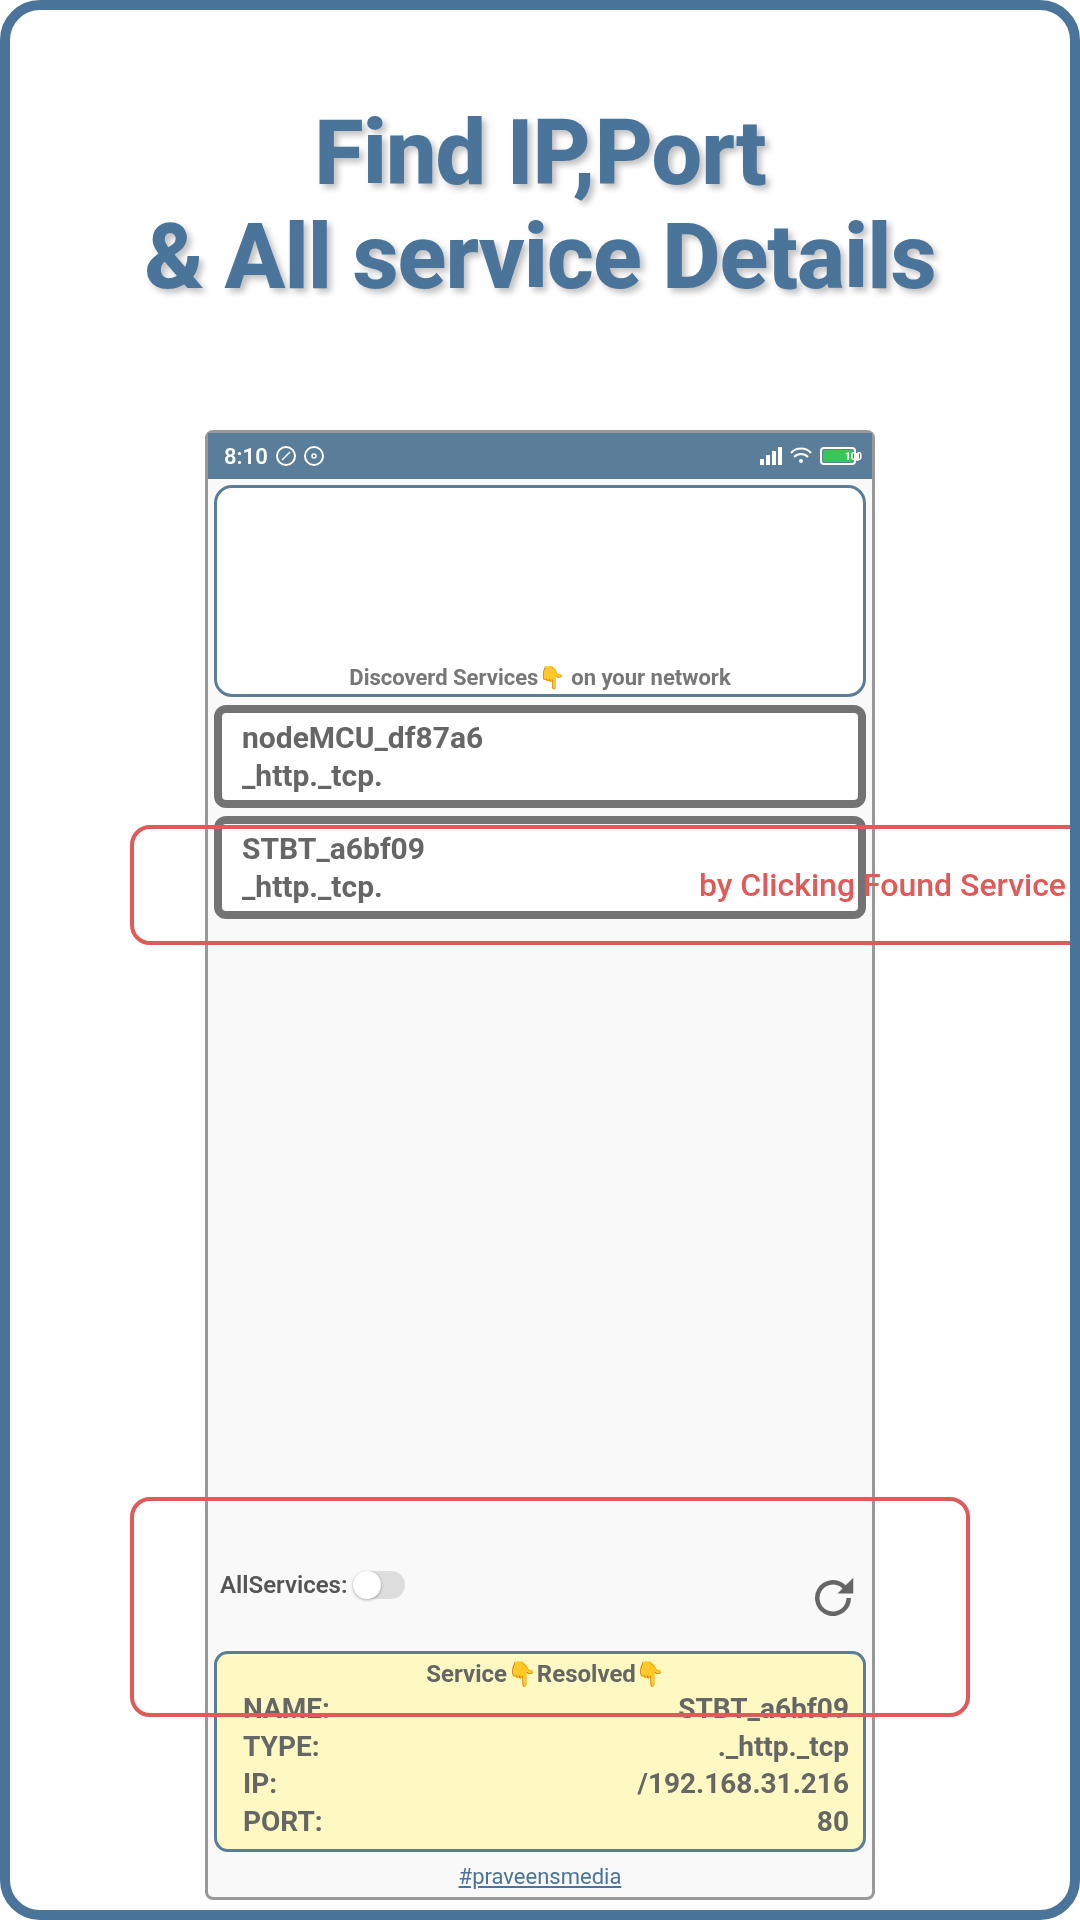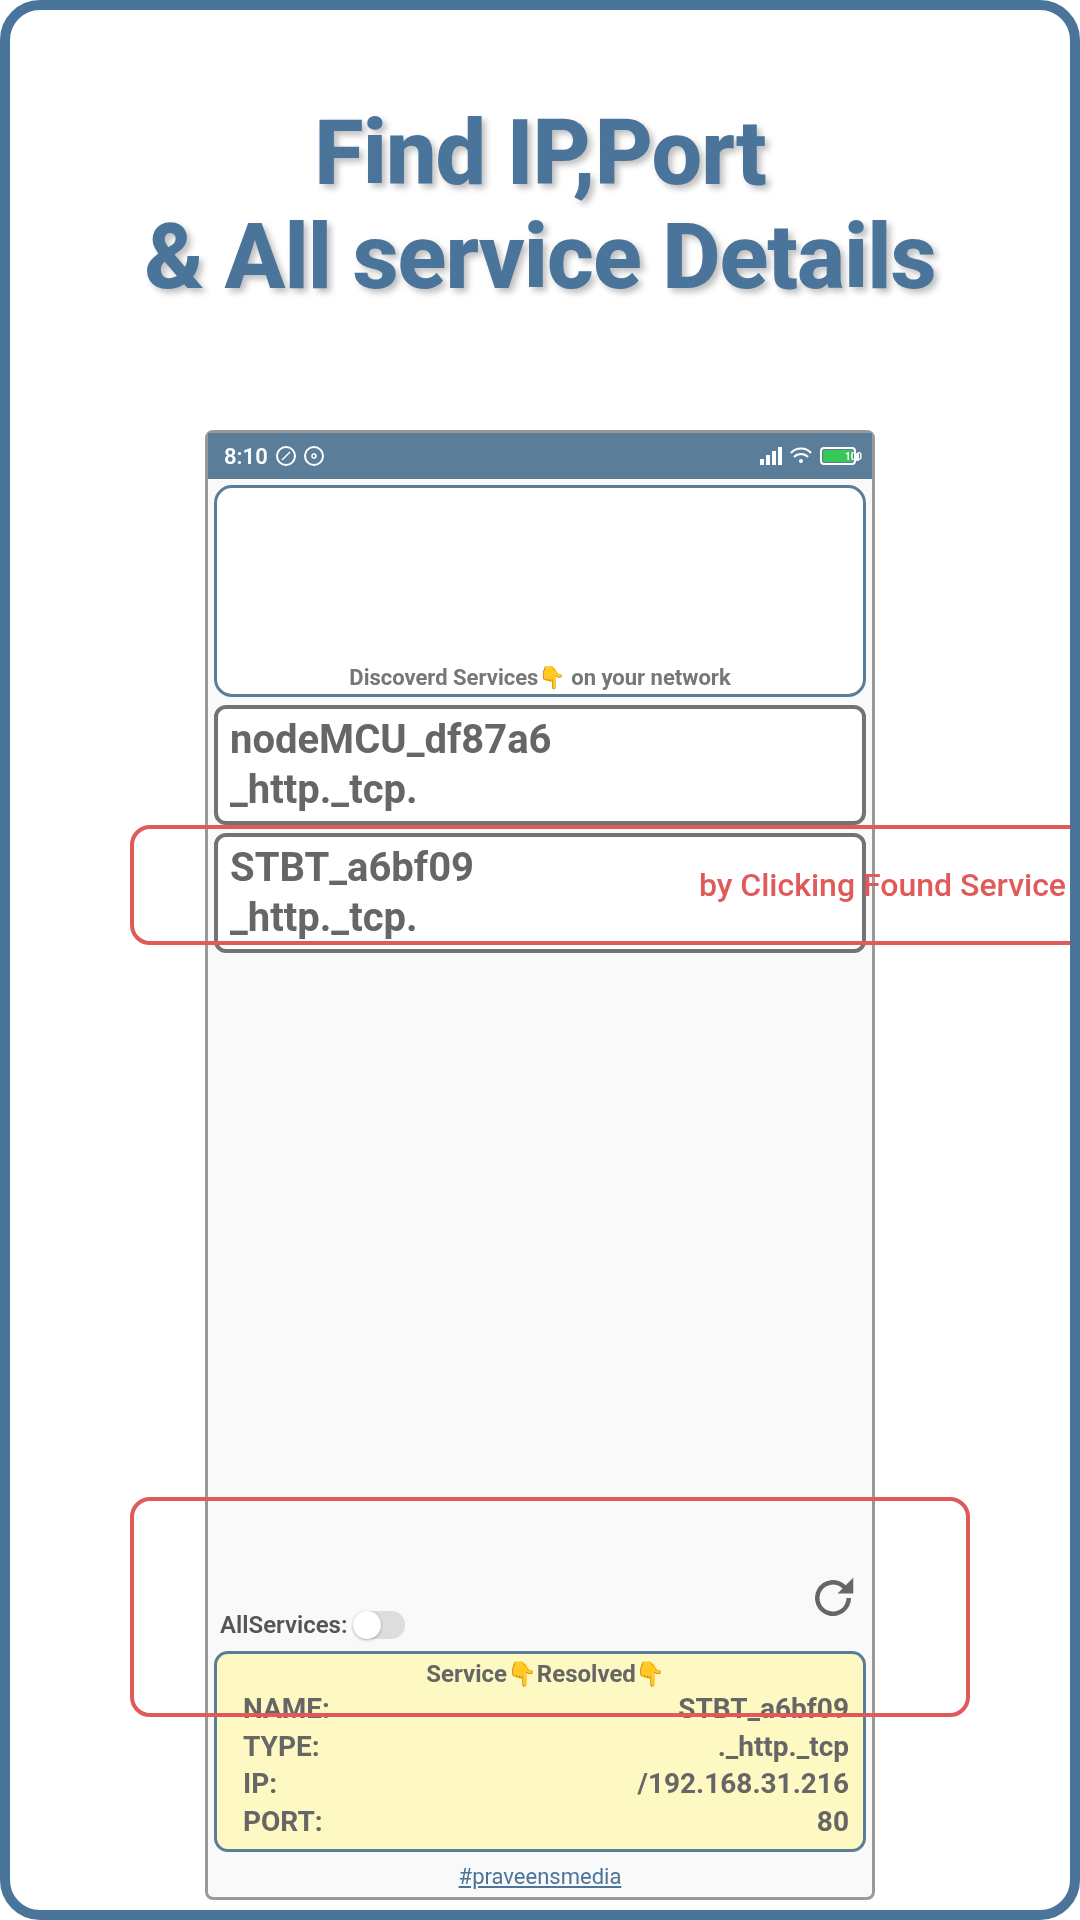--- a/index.html
+++ b/index.html
@@ -100,35 +100,35 @@
     position: absolute;
     bottom: 4px;
     left: 0; right: 0;
     text-align: center;
     font-size: 22px;
     font-weight: 700;
     color: #777;
   }
 
   .service-item {
-    border: 4px solid #737373;
+    border: 8px solid #737373;
     border-radius: 12px;
     background: #fff;
-    padding: 6px 12px;
+    padding: 6px 20px;
     color: #666;
     font-weight: 700;
-    font-size: 40px;
+    font-size: 30px;
     line-height: 1.25;
   }
 
   .spacer { flex: 1; position: relative; }
 
   .allservices-row {
     display: flex;
-    align-items: flex-end;
+    align-items: flex-start;
     padding: 0 6px 4px 6px;
     color: #555;
     font-size: 24px;
     font-weight: 600;
   }
   .allservices-row .label { margin-right: 6px; }
   .toggle {
     width: 52px; height: 28px; background: #ddd; border-radius: 14px; position: relative;
   }
   .toggle .knob {

